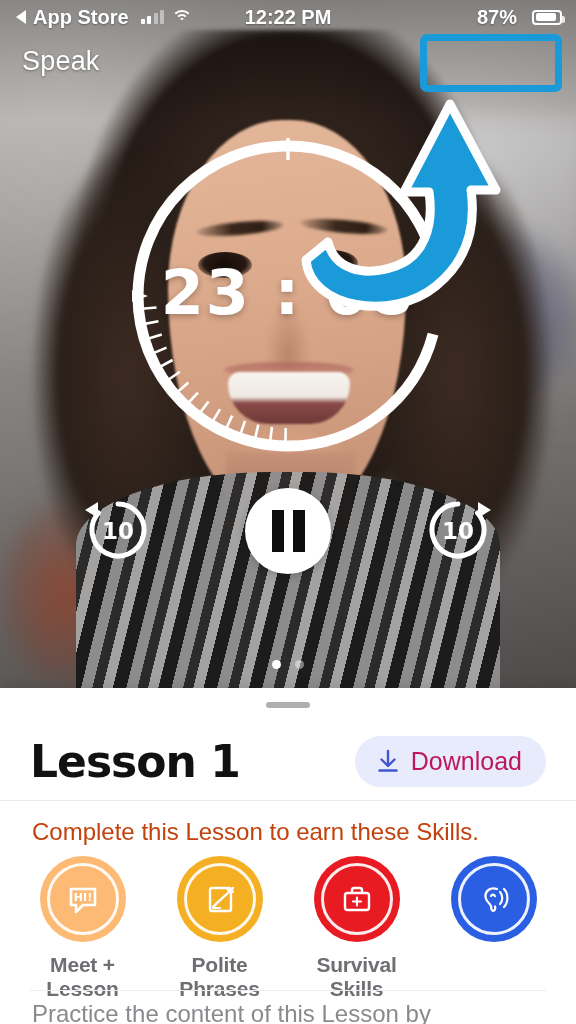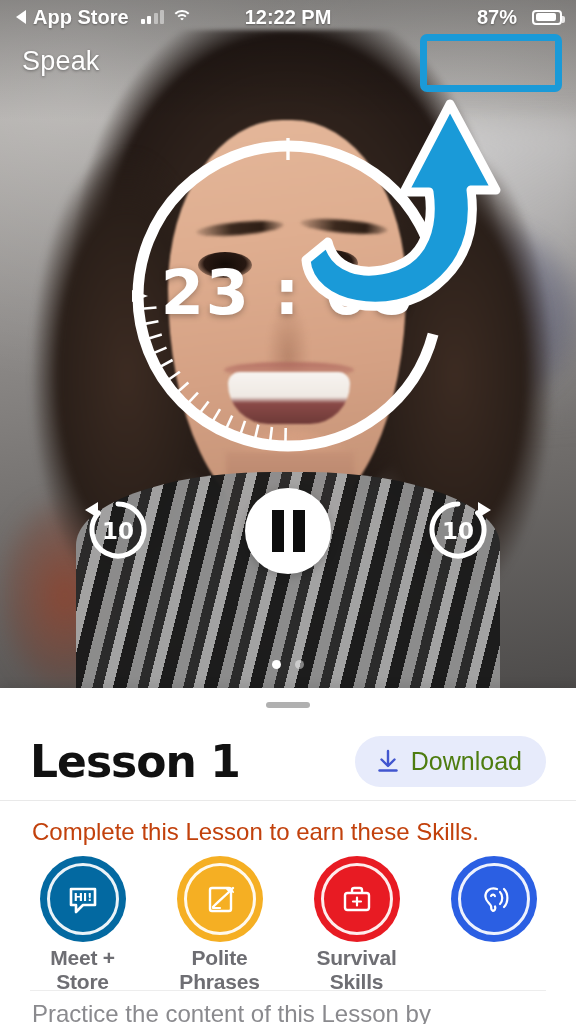--- a/index.html
+++ b/index.html
@@ -207,21 +207,21 @@
   #drag-handle { position: absolute; left: 50%; transform: translateX(-50%); top: 14px;
                  width: 44px; height: 6px; border-radius: 3px; background: #b0b0b0; cursor: grab; }
   #lesson-header { position: absolute; left: 0; top: 34px; width: 576px; height: 78px;
                    display: flex; align-items: center; padding: 0 30px; }
   #lesson-title {
     font-family: "DejaVu Sans", sans-serif;
     font-size: 44px; font-weight: 700; color: #111; letter-spacing: -1px;
   }
   #download-button {
     margin-left: auto; display: flex; align-items: center; gap: 10px;
-    background: #E7EBFB; color: #4d7c0f; border-radius: 26px;
+    background: #E7EBFB; color: #be185d; border-radius: 26px;
     padding: 11px 24px 11px 20px; font-size: 25px; cursor: pointer;
   }
   .sheet-divider { position: absolute; left: 0; width: 576px; height: 1px; background: #e9e9e9; }
   #skills-caption {
     position: absolute; left: 32px; top: 130px; color: #c2410c; font-size: 24px;
   }
   #skills-row {
     position: absolute; left: 0; top: 168px; width: 576px;
     display: flex; justify-content: space-around; padding: 0 14px;
   }
@@ -229,21 +229,21 @@
   .skill-badge {
     width: 86px; height: 86px; border-radius: 50%;
     display: flex; align-items: center; justify-content: center;
     position: relative;
   }
   .skill-badge::before {
     content: ""; position: absolute; inset: 7px; border-radius: 50%;
     border: 3px solid rgba(255,255,255,0.92);
   }
   .skill-label {
-    margin-top: 4px; text-align: center; font-size: 21px; font-weight: 700;
+    margin-top: 11px; text-align: center; font-size: 21px; font-weight: 700;
     color: #6e6e73; line-height: 1.12; letter-spacing: -0.2px;
   }
   #practice-divider { position: absolute; left: 30px; top: 302px; width: 516px; height: 1px; background: #ededed; }
   #practice-text {
     position: absolute; left: 32px; top: 312px; width: 520px;
     font-size: 24px; color: #8a8a8e; white-space: nowrap; overflow: hidden;
   }
 </style>
 </head>
 <body>
@@ -390,29 +390,29 @@
       </div>
     </div>
 
     <div class="sheet-divider" style="top:112px"></div>
 
     <div id="skills-caption">Complete this Lesson to earn these Skills.</div>
 
     <div id="skills-row">
 
       <div class="skill">
-        <div class="skill-badge" style="background:#0369a1">
+        <div class="skill-badge" style="background:#fdba74">
           <svg width="48" height="48" viewBox="0 0 48 48">
             <path d="M12 14 H36 V30 H24 L17 37 V30 H12 Z" fill="none" stroke="#ffffff" stroke-width="2.6" stroke-linejoin="round"></path>
             <text x="24" y="26" text-anchor="middle" font-family="DejaVu Sans, sans-serif" font-size="11" font-weight="700" fill="#ffffff">HI!</text>
           </svg>
         </div>
         <div class="skill-label">
           <span>Meet +</span><br>
-          <span>Store</span>
+          <span>Lesson</span>
         </div>
       </div>
 
       <div class="skill">
         <div class="skill-badge" style="background:#F5AF23">
           <svg width="48" height="48" viewBox="0 0 48 48">
             <rect x="14" y="13" width="21" height="23" rx="2" fill="none" stroke="#ffffff" stroke-width="2.4"></rect>
             <path d="M17 32 C23 26, 28 22, 37 13" fill="none" stroke="#ffffff" stroke-width="2.4" stroke-linecap="round"></path>
             <path d="M30 14 C35 13, 38 15, 38 18 C33 17, 31 16, 30 14 Z" fill="#ffffff"></path>
             <path d="M17 33 H24" stroke="#ffffff" stroke-width="2.2" stroke-linecap="round"></path>

